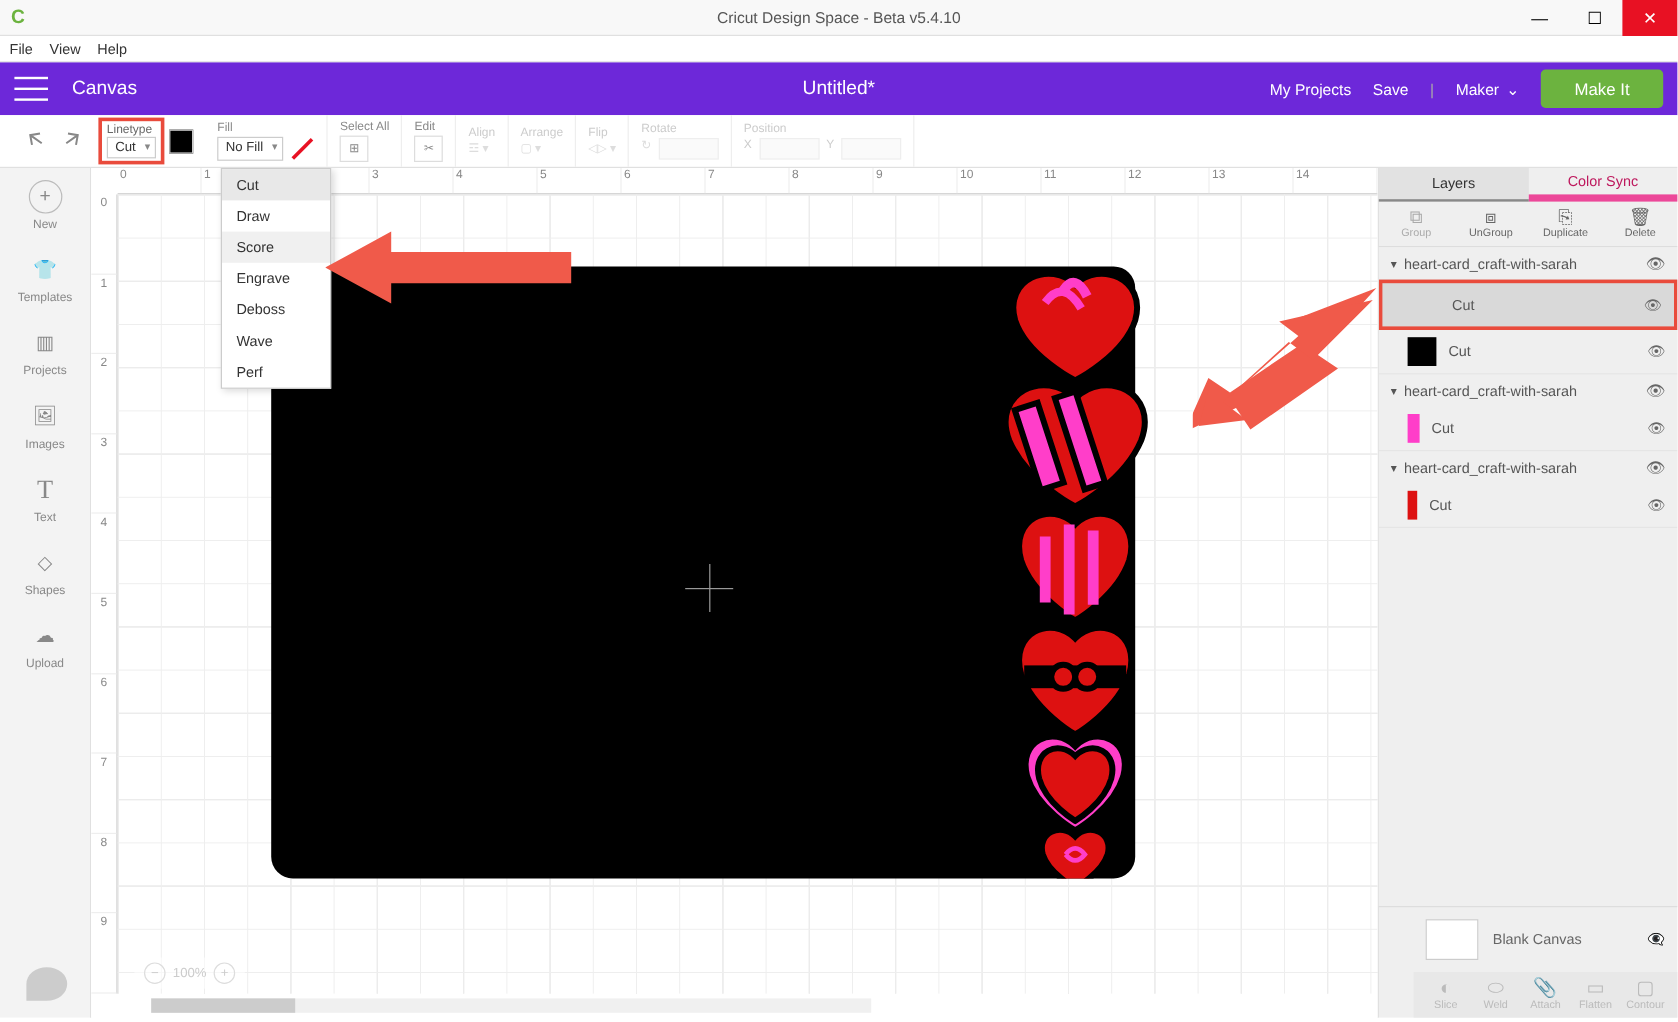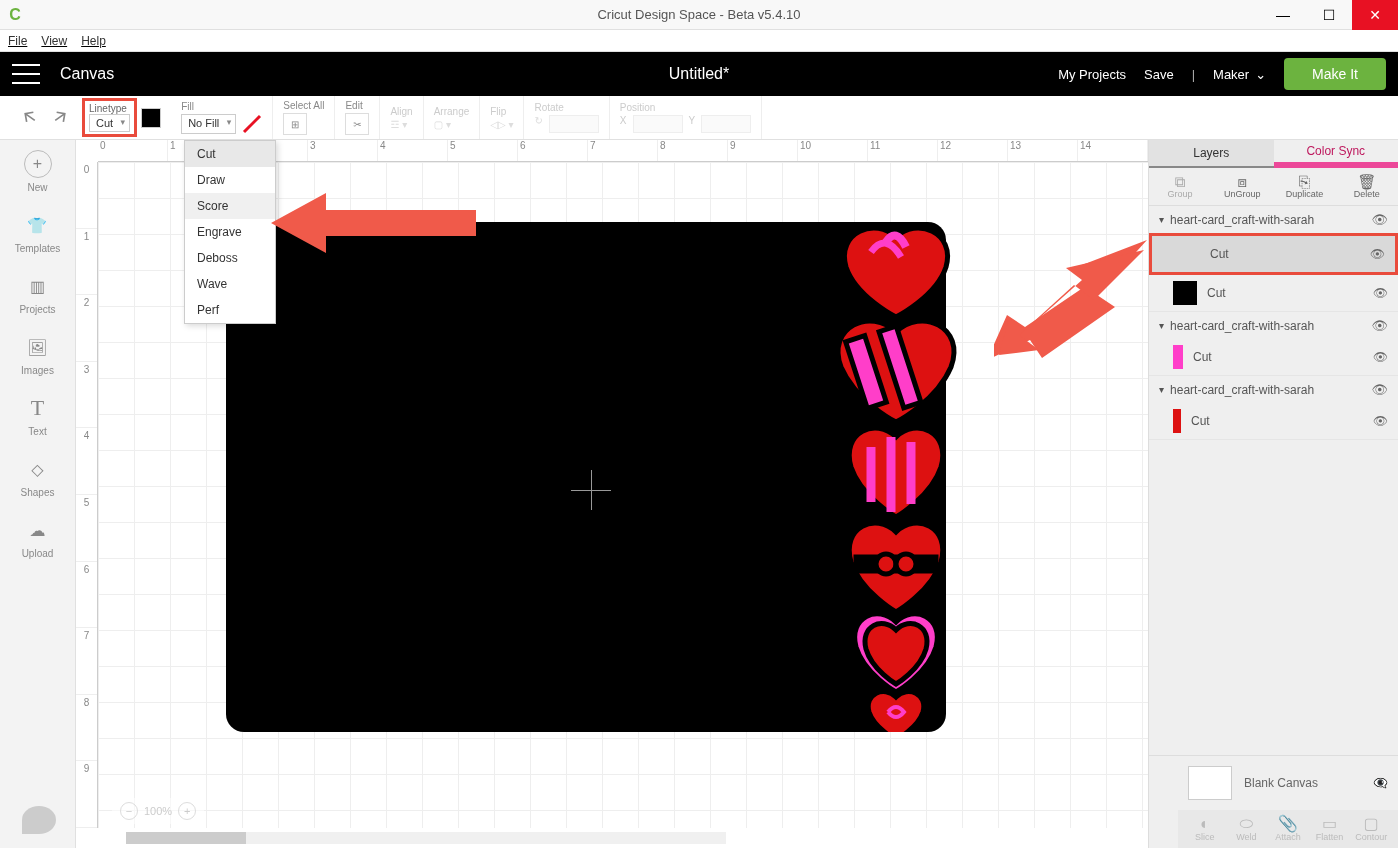--- a/index.html
+++ b/index.html
@@ -7,25 +7,25 @@
 
 
 .titlebar { height: 30px; background: #f8f8f8; border-bottom: 1px solid #e0e0e0; display: flex; align-items: center; position: relative; }
 .titlebar .logo { width: 30px; display: flex; justify-content: center; align-items: center; color: #6cb33f; font-weight: bold; font-size: 16px; }
 .titlebar .title { position: absolute; left: 50%; transform: translateX(-50%); font-size: 13px; color: #555; }
 .window-controls { position: absolute; right: 0; top: 0; display: flex; }
 .window-controls div { width: 46px; height: 30px; display: flex; align-items: center; justify-content: center; font-size: 14px; }
 .window-controls .close { background: #e81123; color: #fff; }
 
 
-.menubar { height: 22px; display: flex; align-items: center; padding: 0 8px; font-size: 12px; border-bottom: 1px solid #e0e0e0; text-decoration: underline; }
+.menubar { height: 22px; display: flex; align-items: center; padding: 0 8px; font-size: 12px; border-bottom: 1px solid #e0e0e0; }
 .menubar span { margin-right: 14px; color: #333; }
 
 
-.appbar { height: 44px; background: #000000; color: #fff; display: flex; align-items: center; padding: 0 12px; position: relative; }
+.appbar { height: 44px; background: #6d28d9; color: #fff; display: flex; align-items: center; padding: 0 12px; position: relative; }
 .hamburger { width: 28px; height: 20px; display: flex; flex-direction: column; justify-content: space-between; margin-right: 20px; }
 .hamburger span { height: 2px; background: #fff; }
 .appbar .canvas-label { font-size: 16px; }
 .appbar .doc-title { position: absolute; left: 50%; transform: translateX(-50%); font-size: 16px; }
 .appbar-right { position: absolute; right: 12px; display: flex; align-items: center; gap: 18px; font-size: 13px; }
 .appbar-right .divider { color: #aaa; }
 .maker { display: flex; align-items: center; gap: 6px; }
 .makeit { background: #6cb33f; color: #fff; padding: 8px 28px; border-radius: 4px; font-size: 14px; font-weight: 500; }
 
 

